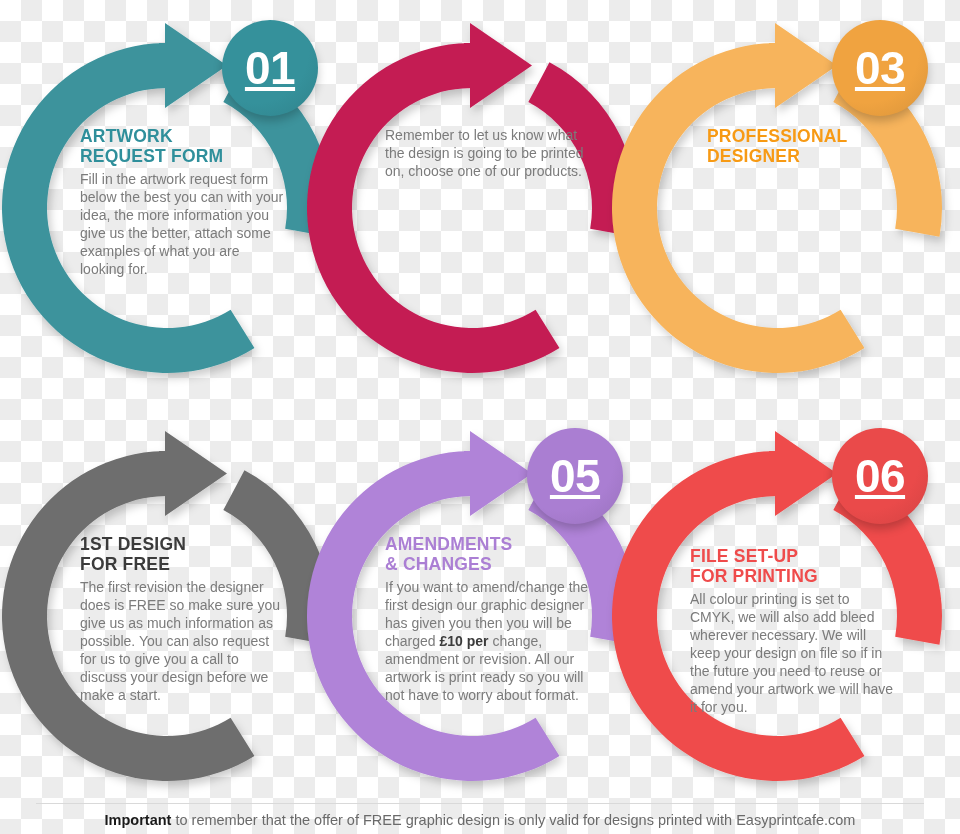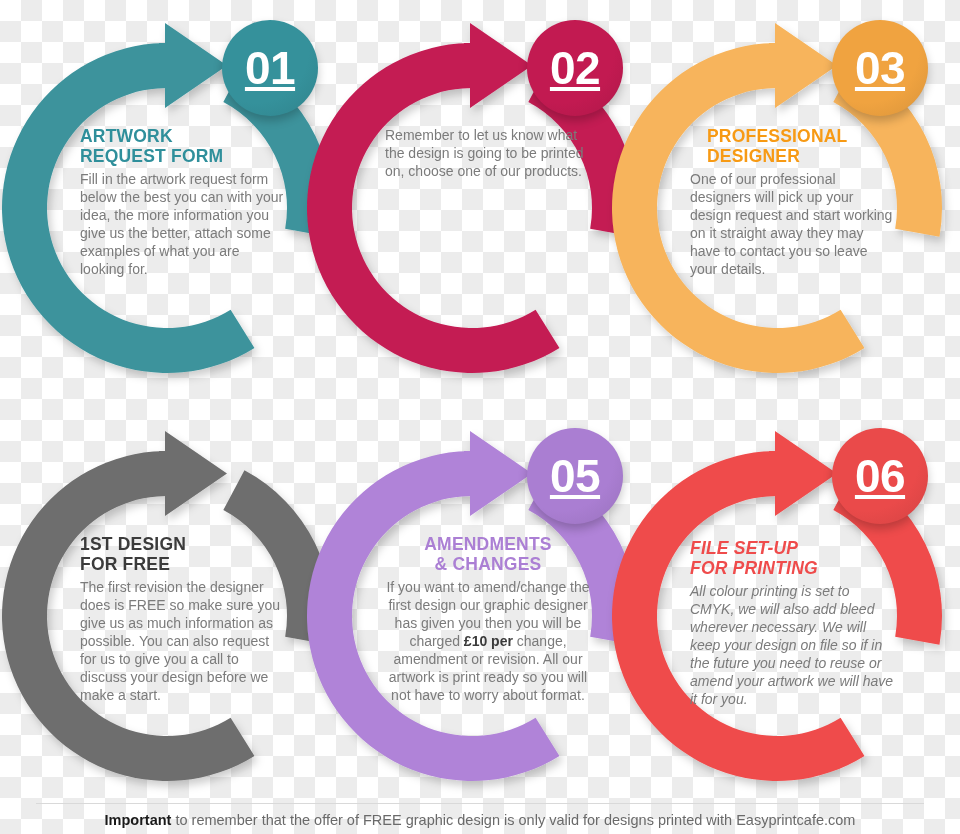--- a/index.html
+++ b/index.html
@@ -105,23 +105,20 @@
      L 225 57.5
      L 163 100
      L 163 80
      L 157 80
      L 157 35
      L 163 35 Z" fill="#c41b53"></path>
           <path d="M 242.462807859672 54.31364717827705 A 165 165 0 0 1 327.49327924701436 228.6519493150435
           L 283.176930361465 220.83778132003164 A 120 120 0 0 0 221.3365875343069 94.04628885692877 Z" fill="#c41b53"></path>
         </g>
       </svg>
-      <div class="badge" style="background: radial-gradient(circle at 36% 32%, rgb(194, 26, 81) 0%, rgb(194, 26, 81) 58%, rgba(0, 0, 0, 0.1) 100%), rgb(194, 26, 81); left: 220px; top: 12px;">
-        <span>02</span>
-      </div>
       <div class="copy" style="left: 78px; top: 118px; width: 206px;">
         <p class="body">Remember to let us know what the design is going to be printed on, choose one of our products.</p>
       </div>
     </div>
     <div class="step" style="left: 612px; top: 8px;">
       <svg class="ring-svg" viewBox="0 0 330 400">
         <defs>
           <filter id="sh2" x="-30%" y="-30%" width="170%" height="170%">
             <feDropShadow dx="3" dy="5" stdDeviation="4" flood-color="#000" flood-opacity="0.20"></feDropShadow>
           </filter>
@@ -139,21 +136,20 @@
           <path d="M 242.462807859672 54.31364717827705 A 165 165 0 0 1 327.49327924701436 228.6519493150435
           L 283.176930361465 220.83778132003164 A 120 120 0 0 0 221.3365875343069 94.04628885692877 Z" fill="#f7b45b"></path>
         </g>
       </svg>
       <div class="badge" style="background: radial-gradient(circle at 36% 32%, rgb(240, 163, 64) 0%, rgb(240, 163, 64) 58%, rgba(0, 0, 0, 0.1) 100%), rgb(240, 163, 64); left: 220px; top: 12px;">
         <span>03</span>
       </div>
       <div class="copy" style="left: 78px; top: 118px; width: 206px;">
         <div class="title" style="color: rgb(247, 154, 20); margin-left: 17px;">PROFESSIONAL
 DESIGNER</div>
-        <p class="body">One of our professional designers will pick up your design request and start working on it straight away they may have to contact you so leave your details.</p>
       </div>
     </div>
     <div class="step" style="left: 2px; top: 416px;">
       <svg class="ring-svg" viewBox="0 0 330 400">
         <defs>
           <filter id="sh3" x="-30%" y="-30%" width="170%" height="170%">
             <feDropShadow dx="3" dy="5" stdDeviation="4" flood-color="#000" flood-opacity="0.20"></feDropShadow>
           </filter>
         </defs>
         <g filter="url(#sh3)">
@@ -169,21 +165,21 @@
           <path d="M 242.462807859672 54.31364717827705 A 165 165 0 0 1 327.49327924701436 228.6519493150435
           L 283.176930361465 220.83778132003164 A 120 120 0 0 0 221.3365875343069 94.04628885692877 Z" fill="#6e6e6e"></path>
         </g>
       </svg>
       <div class="copy" style="left: 78px; top: 118px; width: 206px;">
         <div class="title" style="color: rgb(59, 59, 59);">1ST DESIGN
 FOR FREE</div>
         <p class="body">The first revision the designer does is FREE so make sure you give us as much information as possible. You can also request for us to give you a call to discuss your design before we make a start.</p>
       </div>
     </div>
-    <div class="step" style="left: 307px; top: 416px; text-align: center;">
+    <div class="step" style="left: 307px; top: 416px;">
       <svg class="ring-svg" viewBox="0 0 330 400">
         <defs>
           <filter id="sh4" x="-30%" y="-30%" width="170%" height="170%">
             <feDropShadow dx="3" dy="5" stdDeviation="4" flood-color="#000" flood-opacity="0.20"></feDropShadow>
           </filter>
         </defs>
         <g filter="url(#sh4)">
           <path d="M 252.4366785984788 339.92793586581024 A 165 165 0 1 1 170.75841695591254 35.10051354184921
           L 169.18793960430003 80.0731007577085 A 120 120 0 1 0 228.5903117079846 301.7657715387711 Z" fill="#b083d8"></path>
           <path d="M 163 15
@@ -223,21 +219,21 @@
      L 157 80
      L 157 35
      L 163 35 Z" fill="#ef4b4b"></path>
           <path d="M 242.462807859672 54.31364717827705 A 165 165 0 0 1 327.49327924701436 228.6519493150435
           L 283.176930361465 220.83778132003164 A 120 120 0 0 0 221.3365875343069 94.04628885692877 Z" fill="#ef4b4b"></path>
         </g>
       </svg>
       <div class="badge" style="background: radial-gradient(circle at 36% 32%, rgb(234, 74, 74) 0%, rgb(234, 74, 74) 58%, rgba(0, 0, 0, 0.1) 100%), rgb(234, 74, 74); left: 220px; top: 12px; text-align: center;">
         <span>06</span>
       </div>
-      <div class="copy" style="left: 78px; top: 122px; width: 206px; font-style: italic;">
+      <div class="copy" style="left: 78px; top: 130px; width: 206px;">
         <div class="title" style="color: rgb(239, 75, 75);">FILE SET-UP
 FOR PRINTING</div>
         <p class="body">All colour printing is set to CMYK, we will also add bleed wherever necessary. We will keep your design on file so if in the future you need to reuse or amend your artwork we will have it for you.</p>
       </div>
     </div>
   </div>
 
 <div id="footline"></div>
 <div id="footer">
   <b>Important</b><span> to remember that the offer of FREE graphic design is only valid for designs printed with Easyprintcafe.com</span>

